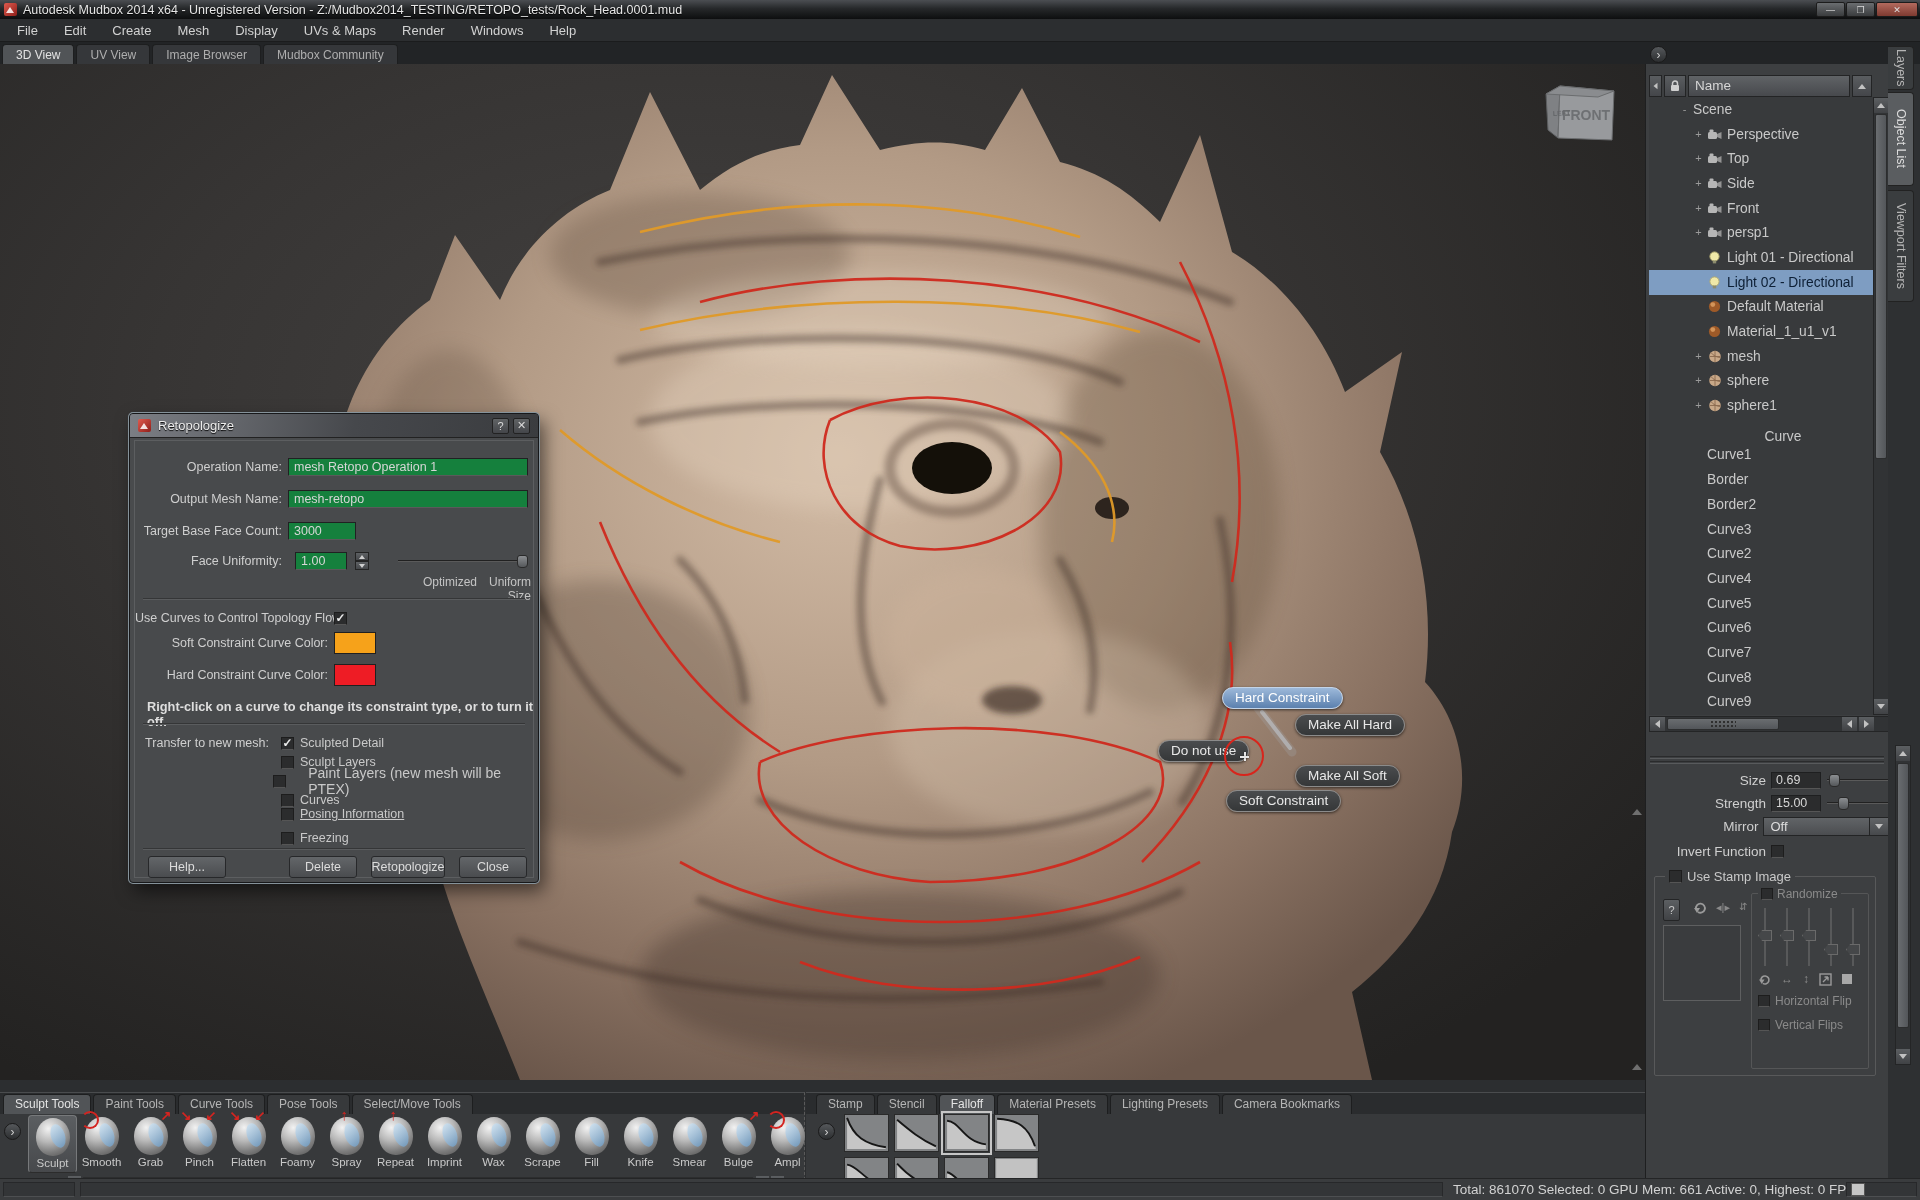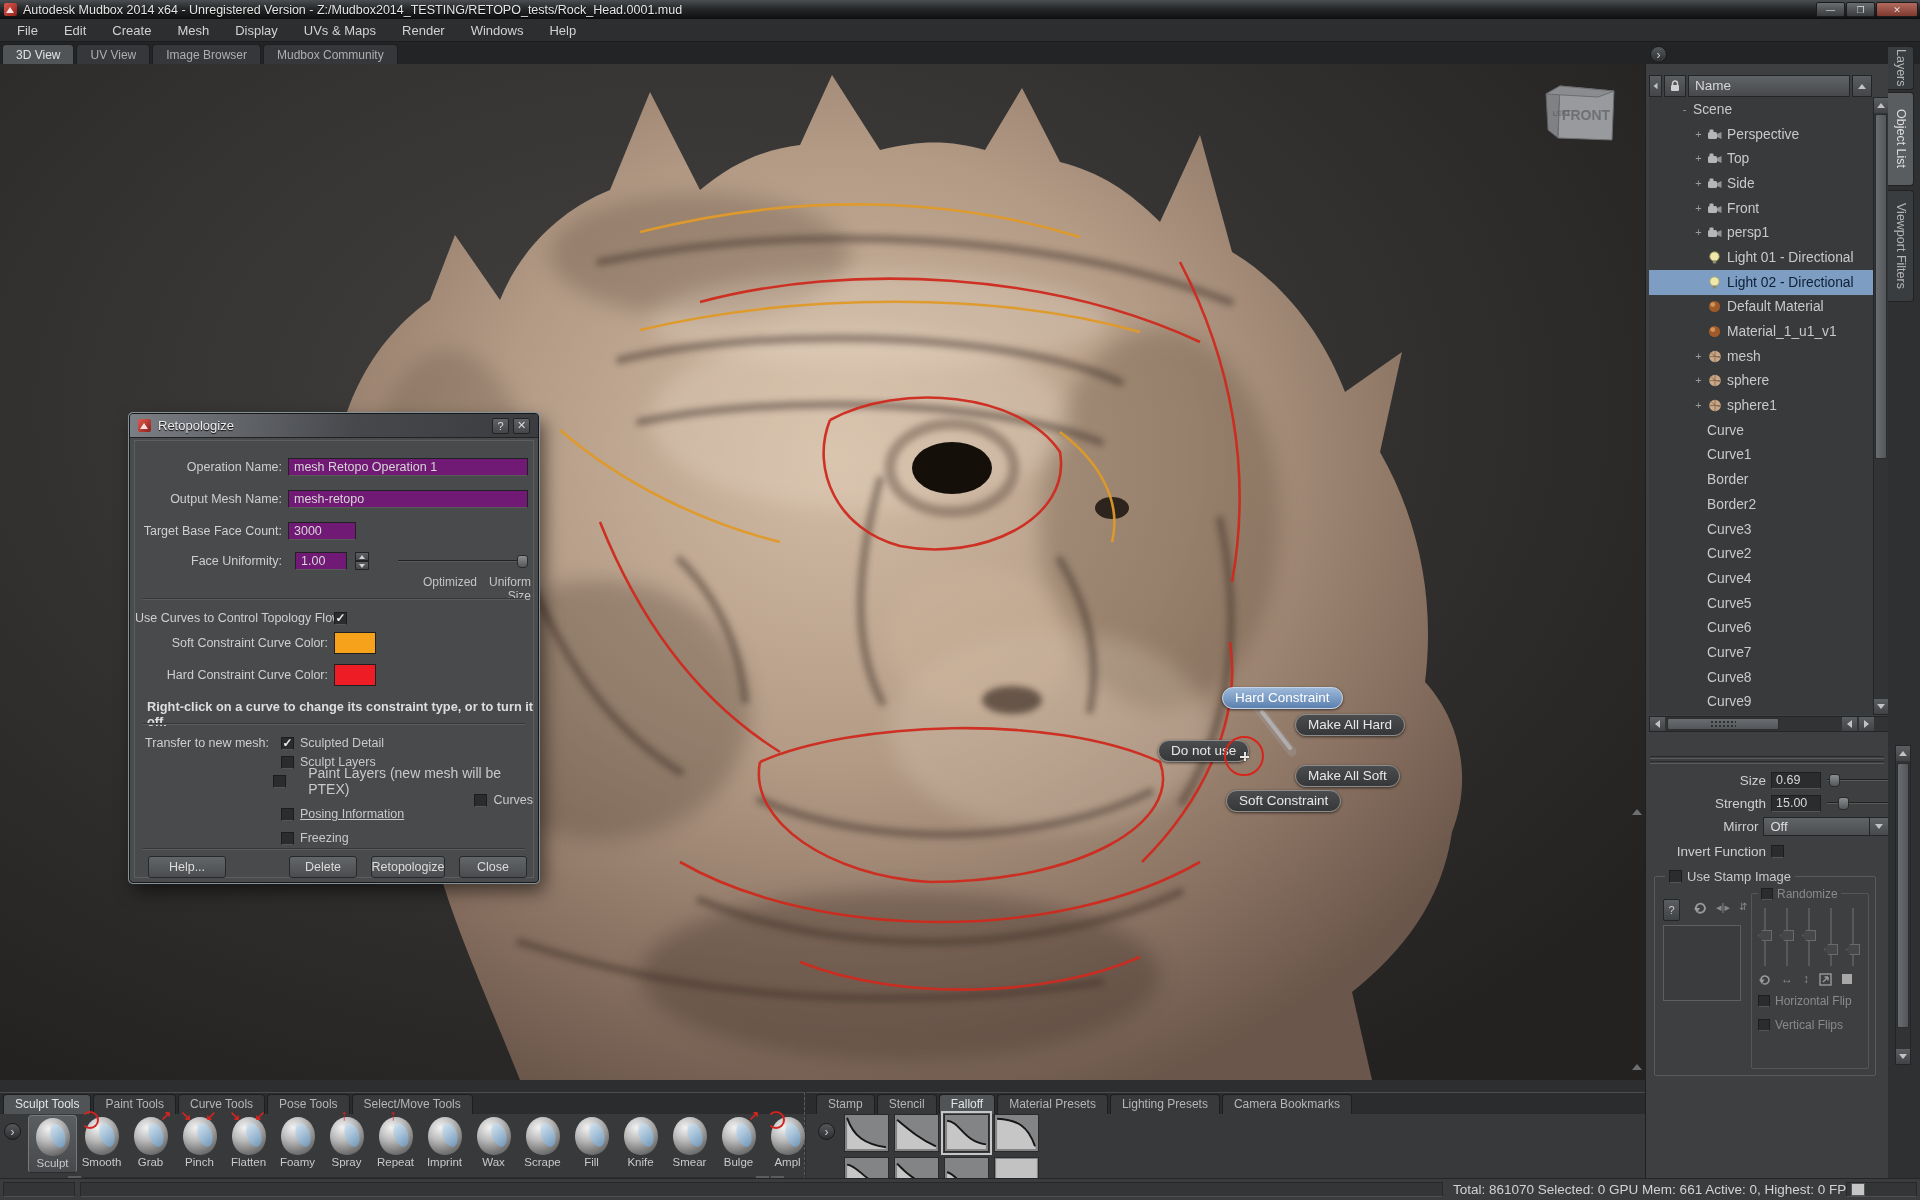--- a/index.html
+++ b/index.html
@@ -70,21 +70,21 @@
   .dialog-title .dicon:before { content:""; position:absolute; left:2px; top:4px;
     border-left:4px solid transparent; border-right:4px solid transparent; border-bottom:6px solid #fff; opacity:.85; }
   .dialog-title .dtext { color:#ececec; font-size:13px; text-shadow:0 1px 1px #000; flex:1; }
   .dtbtn { width:17px; height:16px; margin-left:4px; background:linear-gradient(#606365,#44464a);
     border:1px solid #222; border-radius:2px; color:#d9d9d9; font-size:11px;
     display:flex; align-items:center; justify-content:center; }
   .dialog-body { position:absolute; left:4px; top:26px; right:4px; bottom:4px;
     border:1px solid #5c5e60; background:#484a4c; }
   .drow { position:absolute; left:0; width:100%; height:20px; display:flex; align-items:center; }
   .dlabel { width:153px; text-align:right; padding-right:6px; color:#cfcfcf; font-size:12.5px; white-space:nowrap; }
-  .dinput { height:18px; background:#701a75; border:1px solid #202122; border-bottom-color:#5a5a5a;
+  .dinput { height:18px; background:#15803d; border:1px solid #202122; border-bottom-color:#5a5a5a;
     color:#d6d6d6; font-size:12.5px; padding:0 5px; line-height:16px; }
   .spinner { width:14px; height:18px; margin-left:1px; display:flex; flex-direction:column; }
   .spinner div { flex:1; background:linear-gradient(#5e6164,#45474a); border:1px solid #232323; position:relative; }
   .spinner div:before { content:""; position:absolute; left:3px; top:2px;
     border-left:3px solid transparent; border-right:3px solid transparent; }
   .spinner .up:before { border-bottom:4px solid #cfcfcf; }
   .spinner .dn:before { border-top:4px solid #cfcfcf; }
   .hslider { position:relative; height:12px; }
   .hslider .track { position:absolute; left:0; right:0; top:5px; height:2px; background:#212121; border-bottom:1px solid #5a5a5a; }
   .hslider .thumb { position:absolute; top:0; width:11px; height:13px; background:linear-gradient(#8b8e91,#55585b);
@@ -376,21 +376,21 @@
           <div class="drow" style="top: 311px;">
             <div style="width: 140px;"></div>
             <div class="checkbox" style="margin-left: 6px;"></div>
             <span style="margin-left: 6px; font-size: 12.5px;">Sculpt Layers</span>
           </div>
           <div class="drow" style="top: 330px;">
             <div style="width: 140px;"></div>
             <div class="checkbox" style="margin-left: 6px;"></div>
             <span style="margin-left: 22px; font-size: 14px;">Paint Layers (new mesh will be PTEX)</span>
           </div>
-          <div class="drow" style="top: 349px; justify-content: flex-end;">
+          <div class="drow" style="top: 349px;">
             <div style="width: 140px;"></div>
             <div class="checkbox" style="margin-left: 6px;"></div>
             <span style="margin-left: 6px; font-size: 12.5px;">Curves</span>
           </div>
           <div class="drow" style="top: 363px; text-decoration: underline;">
             <div style="width: 140px;"></div>
             <div class="checkbox" style="margin-left: 6px;"></div>
             <span style="margin-left: 6px; font-size: 12.5px;">Posing Information</span>
           </div>
           <div class="drow" style="top: 387px;">
@@ -548,21 +548,21 @@
         <div class="tree-row" style="padding-left: 44px;">
           <div class="tr-exp">+</div>
           <div class="tr-icon">
             <svg width="14" height="13">
               <circle cx="7" cy="6.5" r="5.8" fill="#c8a888"></circle>
               <path d="M1.5,6.5 h11 M7,0.8 v11.4 M3,2.5 c2,3 6,5 9,5" stroke="#8a6a4e" stroke-width="0.9" fill="none"></path>
             </svg>
           </div>
           <span>sphere1</span>
         </div>
-        <div class="tree-row" style="padding-left: 44px;">
+        <div class="tree-row" style="padding-left: 44px; flex-direction: column;">
           <div class="tr-exp"></div>
           <span>Curve</span>
         </div>
         <div class="tree-row" style="padding-left: 44px;">
           <div class="tr-exp"></div>
           <span>Curve1</span>
         </div>
         <div class="tree-row" style="padding-left: 44px;">
           <div class="tr-exp"></div>
           <span>Border</span>

